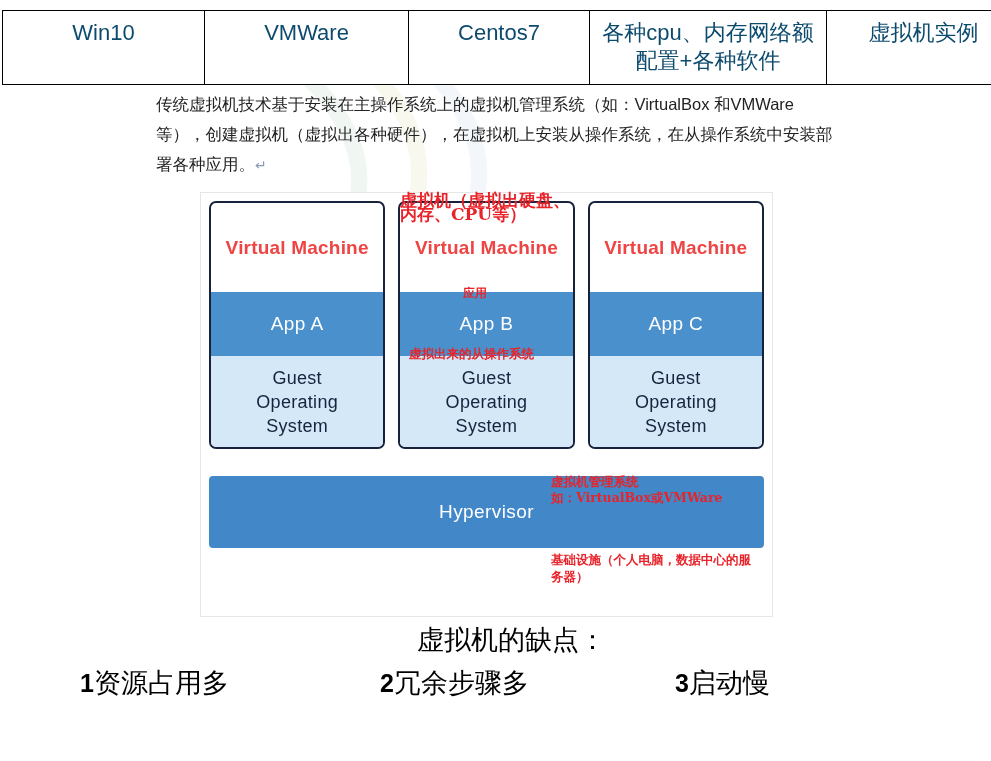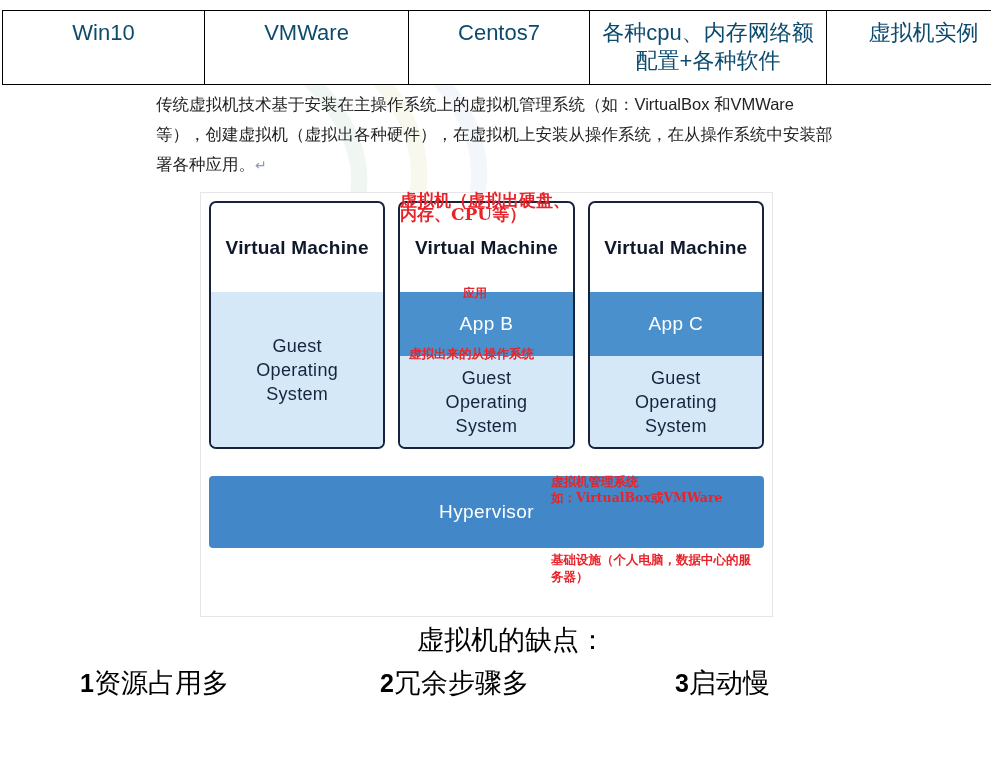--- a/index.html
+++ b/index.html
@@ -103,21 +103,21 @@
     display: flex;
     flex-direction: column;
   }
   .vm-title {
     height: 89px;
     display: flex;
     align-items: center;
     justify-content: center;
     font-size: 19px;
     font-weight: bold;
-    color: #0f172a;
+    color: #ef4444;
     letter-spacing: 0.2px;
   }
   .vm-app {
     height: 64px;
     background: #4a90cd;
     display: flex;
     align-items: center;
     justify-content: center;
     color: #ffffff;
     font-size: 19px;
@@ -262,20 +262,21 @@
 <div class="intro">
   <span>传统虚拟机技术基于安装在主操作系统上的虚拟机管理系统（如：VirtualBox 和VMWare 等），创建虚拟机（虚拟出各种硬件），在虚拟机上安装从操作系统，在从操作系统中安装部署各种应用。</span><span class="pilcrow">↵</span>
 </div>
 
 <div class="diagram">
 
   <div class="vm-row">
 
     <div class="vm-box">
       <div class="vm-title">Virtual Machine</div>
+      <div class="vm-app">App A</div>
       <div class="vm-guest" style="white-space:pre-line">Guest
 Operating
 System</div>
     </div>
 
     <div class="vm-box">
       <div class="vm-title">Virtual Machine</div>
       <div class="vm-app">App B</div>
       <div class="vm-guest" style="white-space:pre-line">Guest
 Operating

